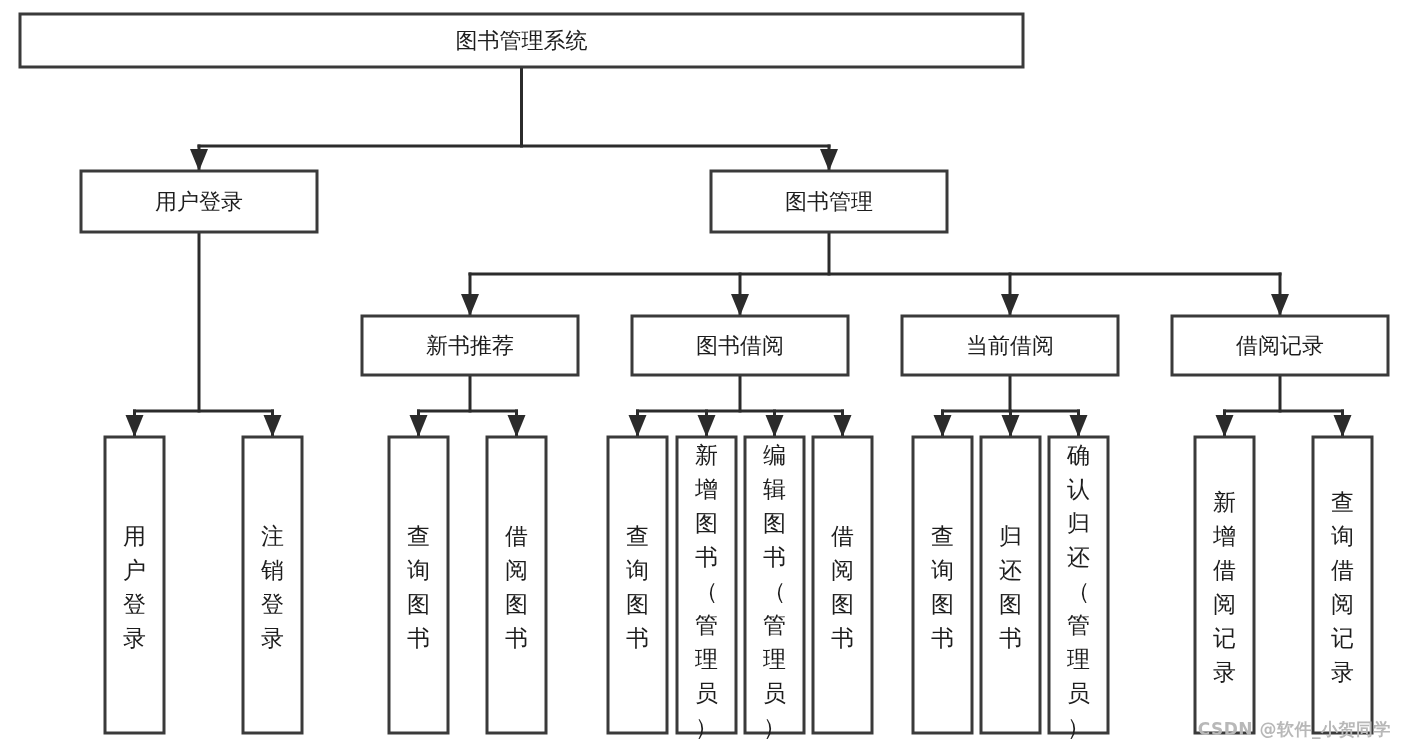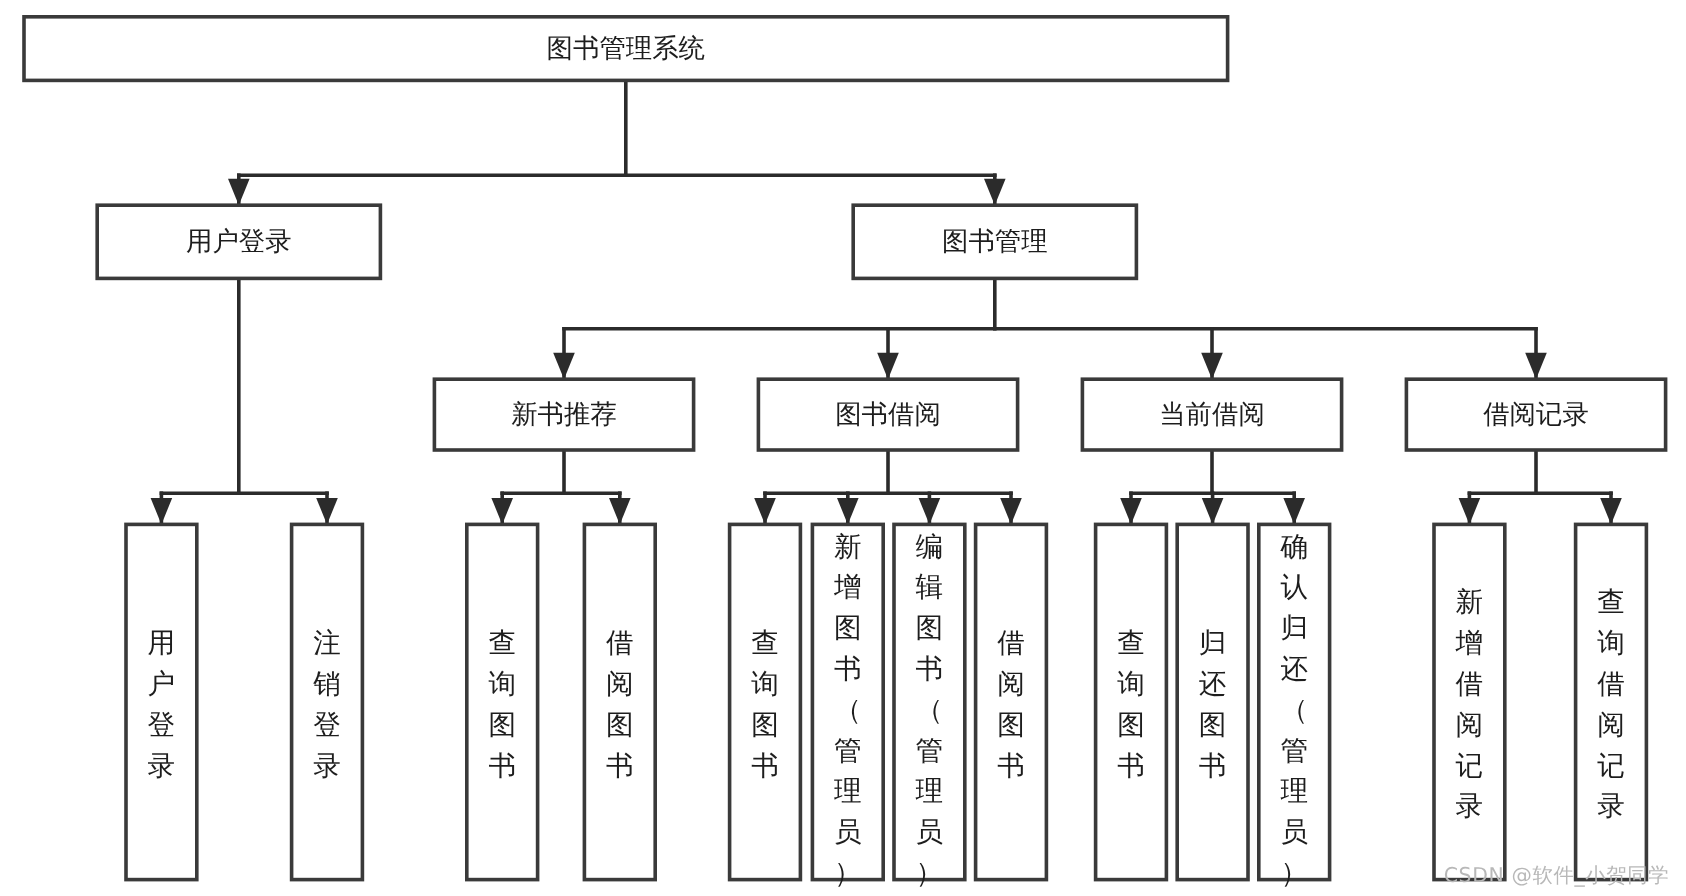--- a/index.html
+++ b/index.html
@@ -56,20 +56,21 @@
   }
   .watermark {
     position: absolute;
     right: 14px;
     bottom: 6px;
     font-family: "DejaVu Sans", "Liberation Sans", sans-serif;
     font-size: 17px;
     color: #b8b8b8;
     white-space: nowrap;
     letter-spacing: 0.5px;
+    font-weight: bold;
   }
 </style>
 </head>
 <body>
 
 <div id="diagram-root">
   <svg id="flowchart" viewBox="0 0 1405 747" xmlns="http://www.w3.org/2000/svg">
     <g id="edges-layer">
         <line x1="521.5" y1="67" x2="521.5" y2="146" class="edge-line"></line>
         <line x1="199" y1="146" x2="829" y2="146" class="edge-line"></line>

